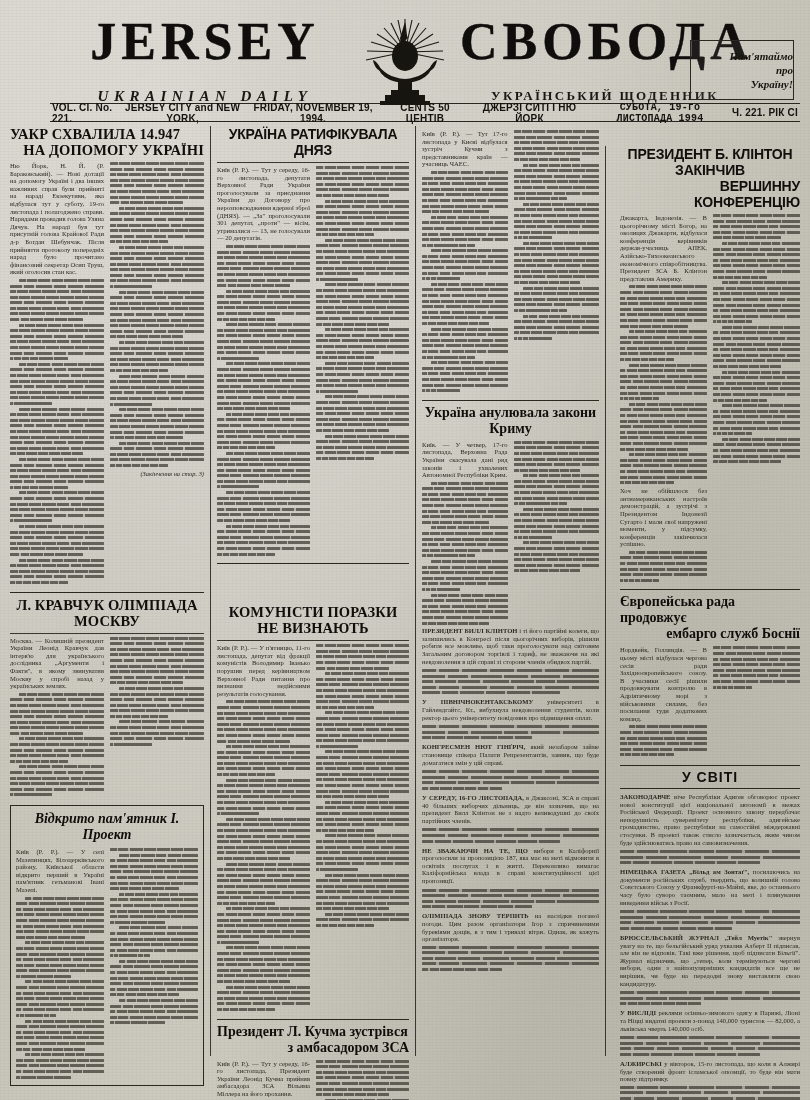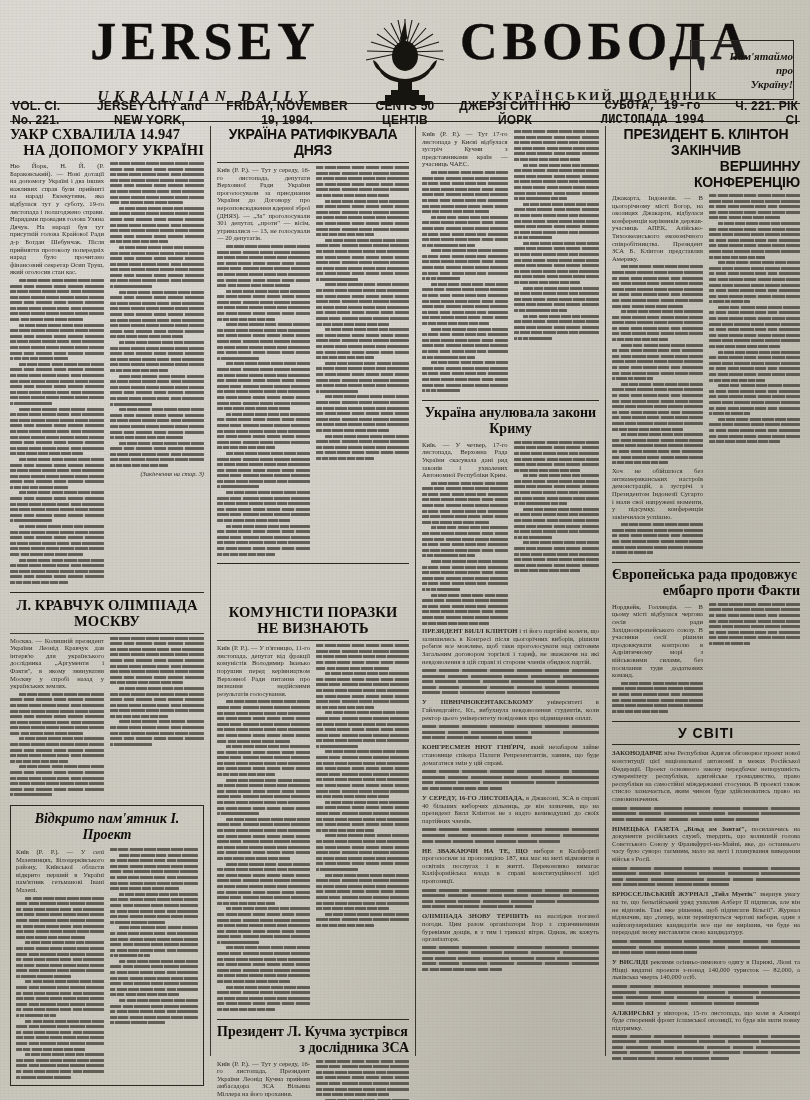--- a/index.html
+++ b/index.html
@@ -52,39 +52,40 @@
     align-items:flex-end;justify-content:center;line-height:14px;
     font-style:italic;font-weight:bold;font-size:11px;color:#17150f;
     background:rgba(255,255,255,0.06);
   }
 
   
   .dateline{
     border-top:1.3px solid #2a2720;border-bottom:1.3px solid #2a2720;
     height:17px;display:flex;align-items:center;
     font-family:"Liberation Sans",sans-serif;
-    font-size:12px;font-weight:bold;letter-spacing:.2px;color:#15130f;
+    font-size:10px;font-weight:bold;letter-spacing:.2px;color:#15130f;
     margin-top:3px;
+    margin-left:40px;
   }
   .dateline span{display:block;text-align:center;}
   .dl-1{width:9%;text-align:left !important;padding-left:2px;}
   .dl-2{width:17%;}
   .dl-3{width:18%;}
   .dl-4{width:12%;}
   .dl-5{width:16%;}
   .dl-6{width:19%;font-family:Liberation Mono, monospace;}
   .dl-7{width:9%;text-align:right !important;padding-right:2px;}
 
   
   .body-grid{display:flex;margin-top:4px;height:930px;}
   .col{position:relative;box-sizing:border-box;}
   .c1{width:200px;padding-right:6px;}
   .c2{width:205px;padding:0 6px;border-left:1px solid #3a372f;}
   .c3{width:190px;padding:0 6px;border-left:1px solid #3a372f;}
-  .c4{width:195px;padding-left:6px;border-left:1px solid #3a372f;}
+  .c4{width:195px;padding-left:14px;border-left:1px solid #3a372f;margin-top:20px;}
 
   
   h1,h2,h3,h4{margin:0;padding:0;font-weight:bold;}
   .hl-serif-caps{
     font-family:"Liberation Serif",serif;font-size:14.5px;line-height:16px;
     letter-spacing:.1px;color:#110f0c;
   }
   .hl-serif-caps.r{text-align:right;}
   .hl-sans-caps{
     font-family:"Liberation Sans",sans-serif;font-size:14px;line-height:16px;
@@ -734,21 +735,21 @@
             <div class="line short3"></div>
             <div class="line indent"></div>
               <div class="line v2"></div>
               <div class="line short"></div>
           </div>
         </div>
       </div>
 
       <div class="rule-thick"></div>
       <h3 class="hl-serif-mix l">Президент Л. Кучма зустрівся</h3>
-      <h3 class="hl-serif-mix r">з дослідника ЗСА</h3>
+      <h3 class="hl-serif-mix r">з амбасадором ЗСА</h3>
       <div class="cols2" style="margin-top:4px;">
         <div class="tcol">
           <div class="dek">Київ (Р. Р.). — Тут у середу, 16-го листопада, Президент України Леонід Кучма прийняв амбасадора ЗСА Вільяма Міллера на його прохання.</div>
           <div class="para" style="margin-top:3px;">
             <div class="line indent"></div>
               <div class="line v2"></div>
               <div class="line v3"></div>
             <div class="line"></div>
               <div class="line v2"></div>
               <div class="line v3"></div>
@@ -1095,21 +1096,21 @@
               <div class="line v2"></div>
               <div class="line v3"></div>
             <div class="line"></div>
               <div class="line short3"></div>
           </div>
         </div>
       </div>
 
       <div class="rule-thick"></div>
       <h3 class="hl-serif-mix l">Європейська рада продовжує</h3>
-      <h3 class="hl-serif-mix r">ембарго проти Факти</h3>
+      <h3 class="hl-serif-mix r">ембарго служб Боснії</h3>
       <div class="cols2" style="margin-top:4px;">
         <div class="tcol">
           <div class="dek">Нордвейк, Голляндія. — В цьому місті відбулася чергова сесія ради Західноєвропейського союзу. В учасники сесії рішили продовжувати контролю в Адріятичному морі з військовими силами, без посилання туди додаткових команд.</div>
           <div class="para" style="margin-top:3px;">
             <div class="line indent"></div>
               <div class="line v2"></div>
               <div class="line v3"></div>
             <div class="line"></div>
               <div class="line v2"></div>
               <div class="line short"></div>

